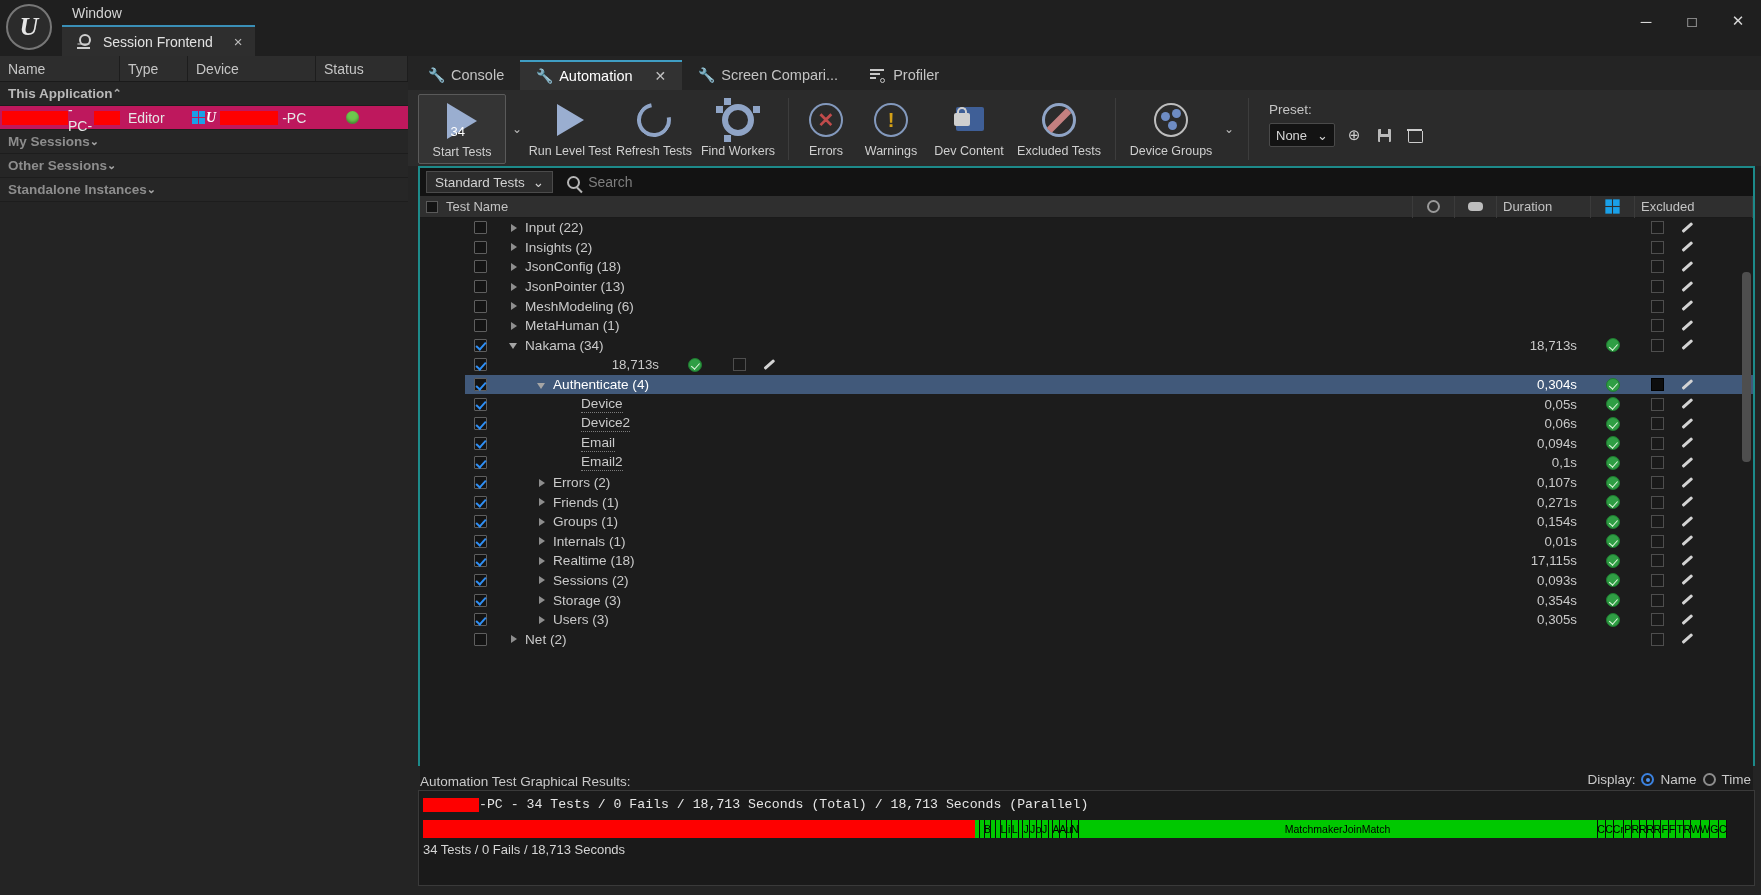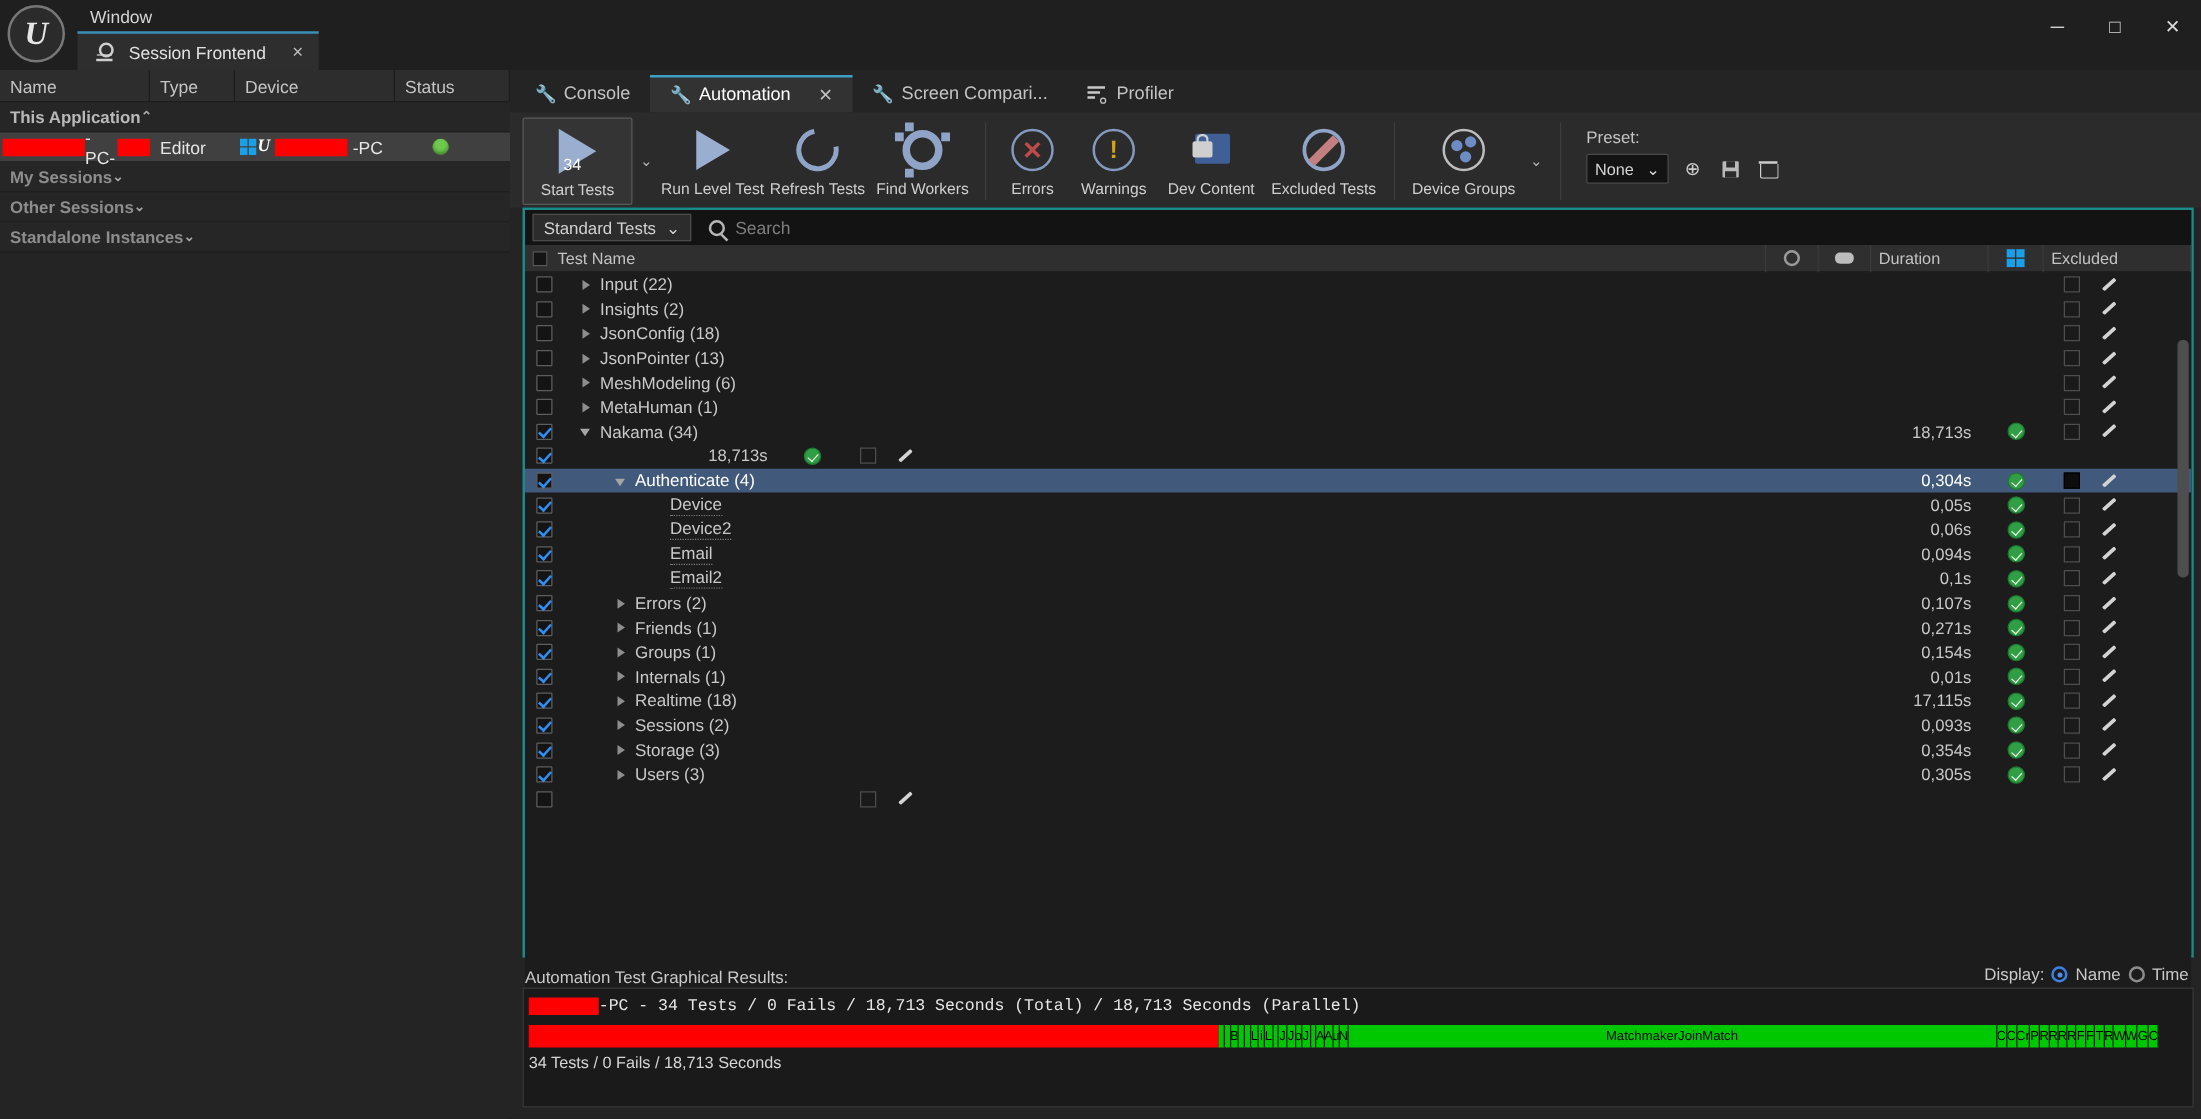--- a/index.html
+++ b/index.html
@@ -63,21 +63,21 @@
   .sh-device { width: 128px; }
   .sh-status { width: 92px; }
   .sess-group {
     height: 24px; display: flex; align-items: center; justify-content: flex-start;
     padding: 0 10px 0 8px; background: #262626; border-bottom: 1px solid #1d1d1d;
     font-size: 13.5px; color: #b9b9b9; font-weight: bold;
   }
   .sess-group.dim { color: #8d8d8d; }
   .chev { font-size: 11px; color: #a8a8a8; }
   .sess-row {
-    height: 24px; display: flex; align-items: center; background: #404040;
+    height: 24px; display: flex; align-items: center; background: #be185d;
     font-size: 14px; color: #e6e6e6; border-bottom: 1px solid #1d1d1d;
   }
   .redact { display: inline-block; height: 14px; background: #fe0000; vertical-align: middle; }
   .cell-name { width: 120px; padding-left: 2px; display: flex; align-items: center; }
   .cell-type { width: 68px; padding-left: 8px; }
   .cell-device { width: 128px; display: flex; align-items: center; gap: 4px; padding-left: 4px; }
   .cell-status { width: 92px; display: flex; align-items: center; padding-left: 30px; }
   .status-dot { width: 13px; height: 13px; border-radius: 50%; background: #6dc94d;
     box-shadow: inset 0 -2px 3px rgba(0,0,0,.35); }
   .win-glyph { width: 13px; height: 13px; background:
@@ -198,21 +198,21 @@
   .thead { height: 22px; background: #2f2f2f; display: flex; align-items: center;
     font-size: 13px; color: #c3c3c3; border-bottom: 1px solid #1a1a1a; }
   .thead > div { height: 22px; display: flex; align-items: center; border-right: 1px solid #3b3b3b; padding-left: 6px; }
   .th-name { flex: 1; gap: 8px; }
   .th-ic { width: 42px; justify-content: center; padding-left: 0 !important; }
   .th-dur { width: 94px; }
   .th-ic2 { width: 44px; justify-content: center; padding-left: 0 !important; }
   .th-exc { width: 118px; }
   .hdr-chk { width: 12px; height: 12px; background: #141414; border: 1px solid #5a5a5a; }
 
-  .treebody { position: relative; height: 649px; overflow: hidden; background: #1c1c1c; }
+  .treebody { position: relative; height: 649px; overflow: hidden; background: #1c1c1c; padding-left: 45px; }
   .trow { height: 19.6px; display: flex; align-items: center; font-size: 13.6px; color: #c9c9c9; }
   .trow.sel { background: #41597a; color: #ffffff; }
   .trow .c-chk { width: 30px; display: flex; align-items: center; justify-content: center; }
   .chk { width: 13px; height: 13px; background: #141414; border: 1px solid #5e5e5e; border-radius: 1px;
     position: relative; cursor: pointer; }
   .chk.on::after {
     content: ""; position: absolute; left: 3.5px; top: 0.5px; width: 4px; height: 8px;
     border: solid #2f8ff5; border-width: 0 2.2px 2.2px 0; transform: rotate(42deg);
   }
   .trow .c-name { flex: 1; display: flex; align-items: center; gap: 6px; overflow: hidden; }
@@ -873,20 +873,24 @@
               <span class="ok-badge"></span>
             </div>
             <div class="c-exc">
               <span class="exc-box"></span>
               <span class="pencil"></span>
             </div>
           </div>
           <div class="trow">
             <div class="c-chk">
               <span class="chk"></span>
+            </div>
+            <div class="c-name" style="padding-left: 14px;">
+              <span class="arr closed"></span>
+              <span>Net (2)</span>
             </div>
             <div class="c-ic"></div>
             <div class="c-ic"></div>
             <div class="c-dur"></div>
             <div class="c-res"></div>
             <div class="c-exc">
               <span class="exc-box"></span>
               <span class="pencil"></span>
             </div>
           </div>

